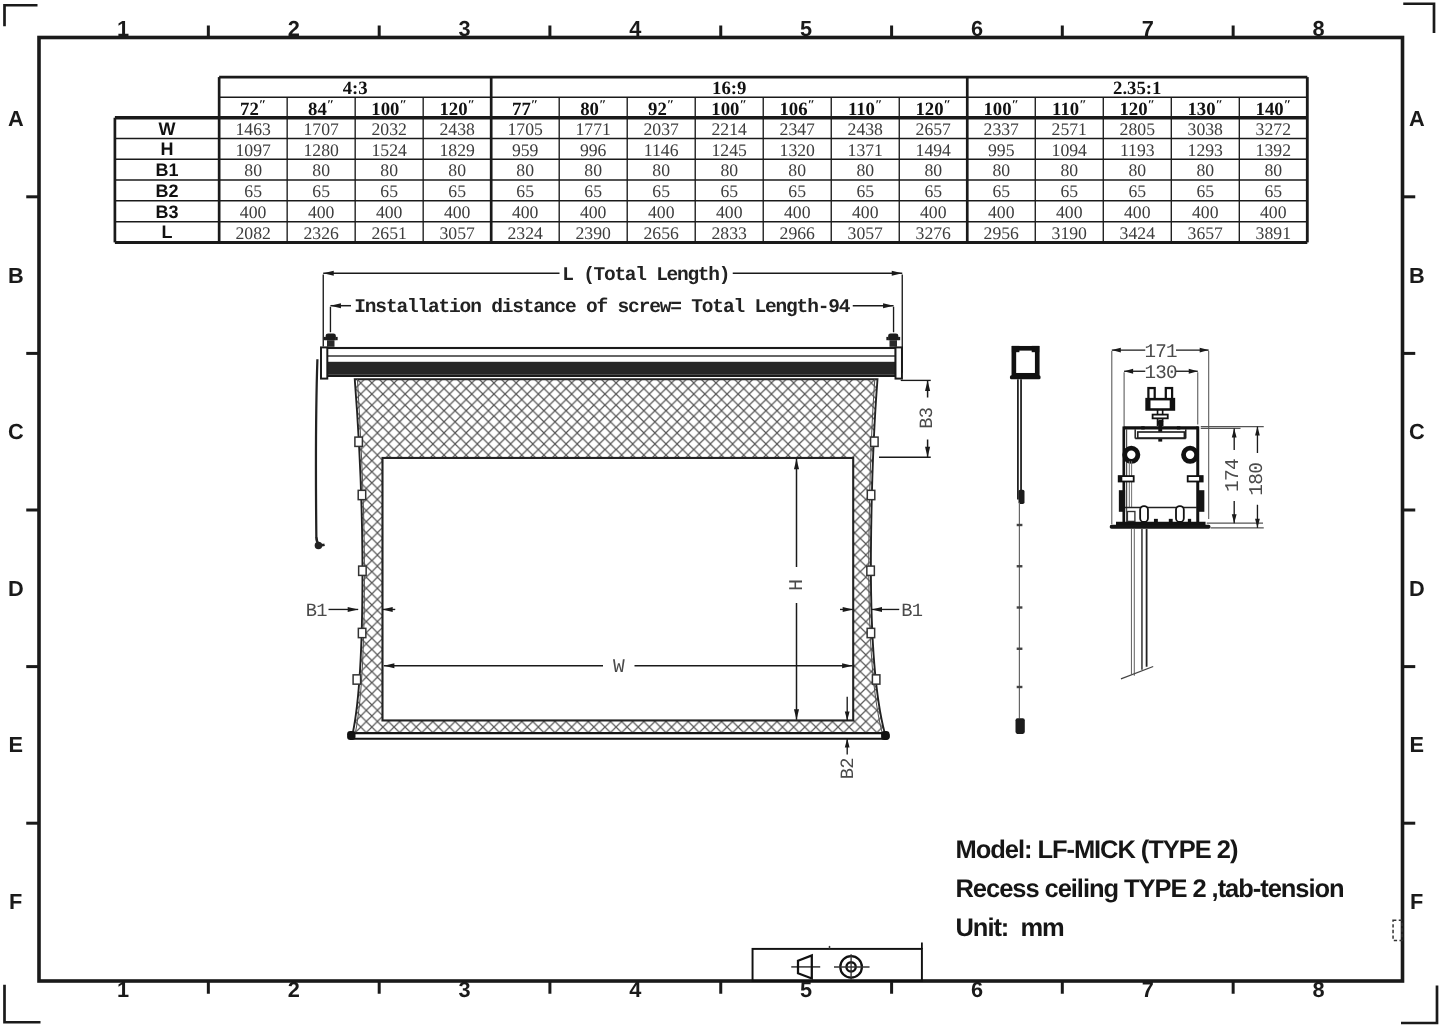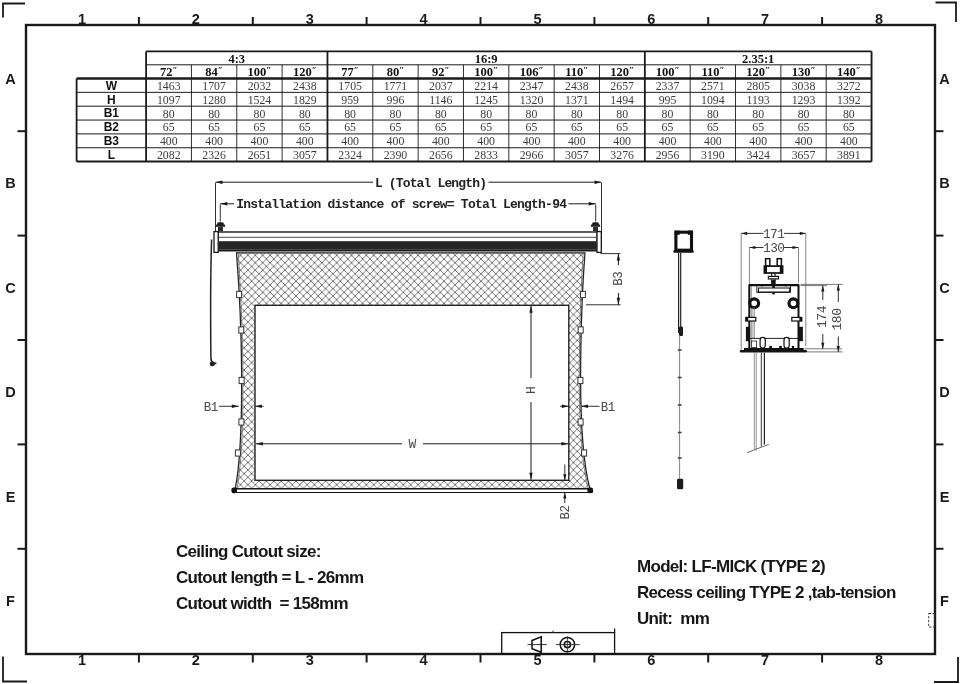--- a/index.html
+++ b/index.html
@@ -480,20 +480,17 @@
 
 <line x1="527.5" y1="644.6" x2="546.8" y2="644.6" stroke="#333" stroke-width="1.0"></line>
 <path d="M 532.0,640.5 L 541.2,636.9 L 541.2,652.3 L 532.0,648.8 Z" fill="none" stroke="#111" stroke-width="1.5"></path>
 
 <circle cx="567.4" cy="644.6" r="7.2" fill="none" stroke="#111" stroke-width="1.5"></circle>
 <circle cx="567.4" cy="644.6" r="3.1" fill="none" stroke="#111" stroke-width="1.6"></circle>
 <line x1="556.0" y1="644.6" x2="579.7" y2="644.6" stroke="#333" stroke-width="1.0"></line>
 <line x1="567.4" y1="636.2" x2="567.4" y2="653.3" stroke="#333" stroke-width="0.9"></line>
 </svg>
 
-<div class="tb" style="left:176px;top:539px;">Ceiling Cutout size:
-Cutout length = L - 26mm
-Cutout width  = 158mm</div>
 
 <div class="tb" style="left:637px;top:554px;">Model: LF-MICK (TYPE 2)
 Recess ceiling TYPE 2 ,tab-tension
 Unit:  mm</div>
 </div>
 
 </body></html>

